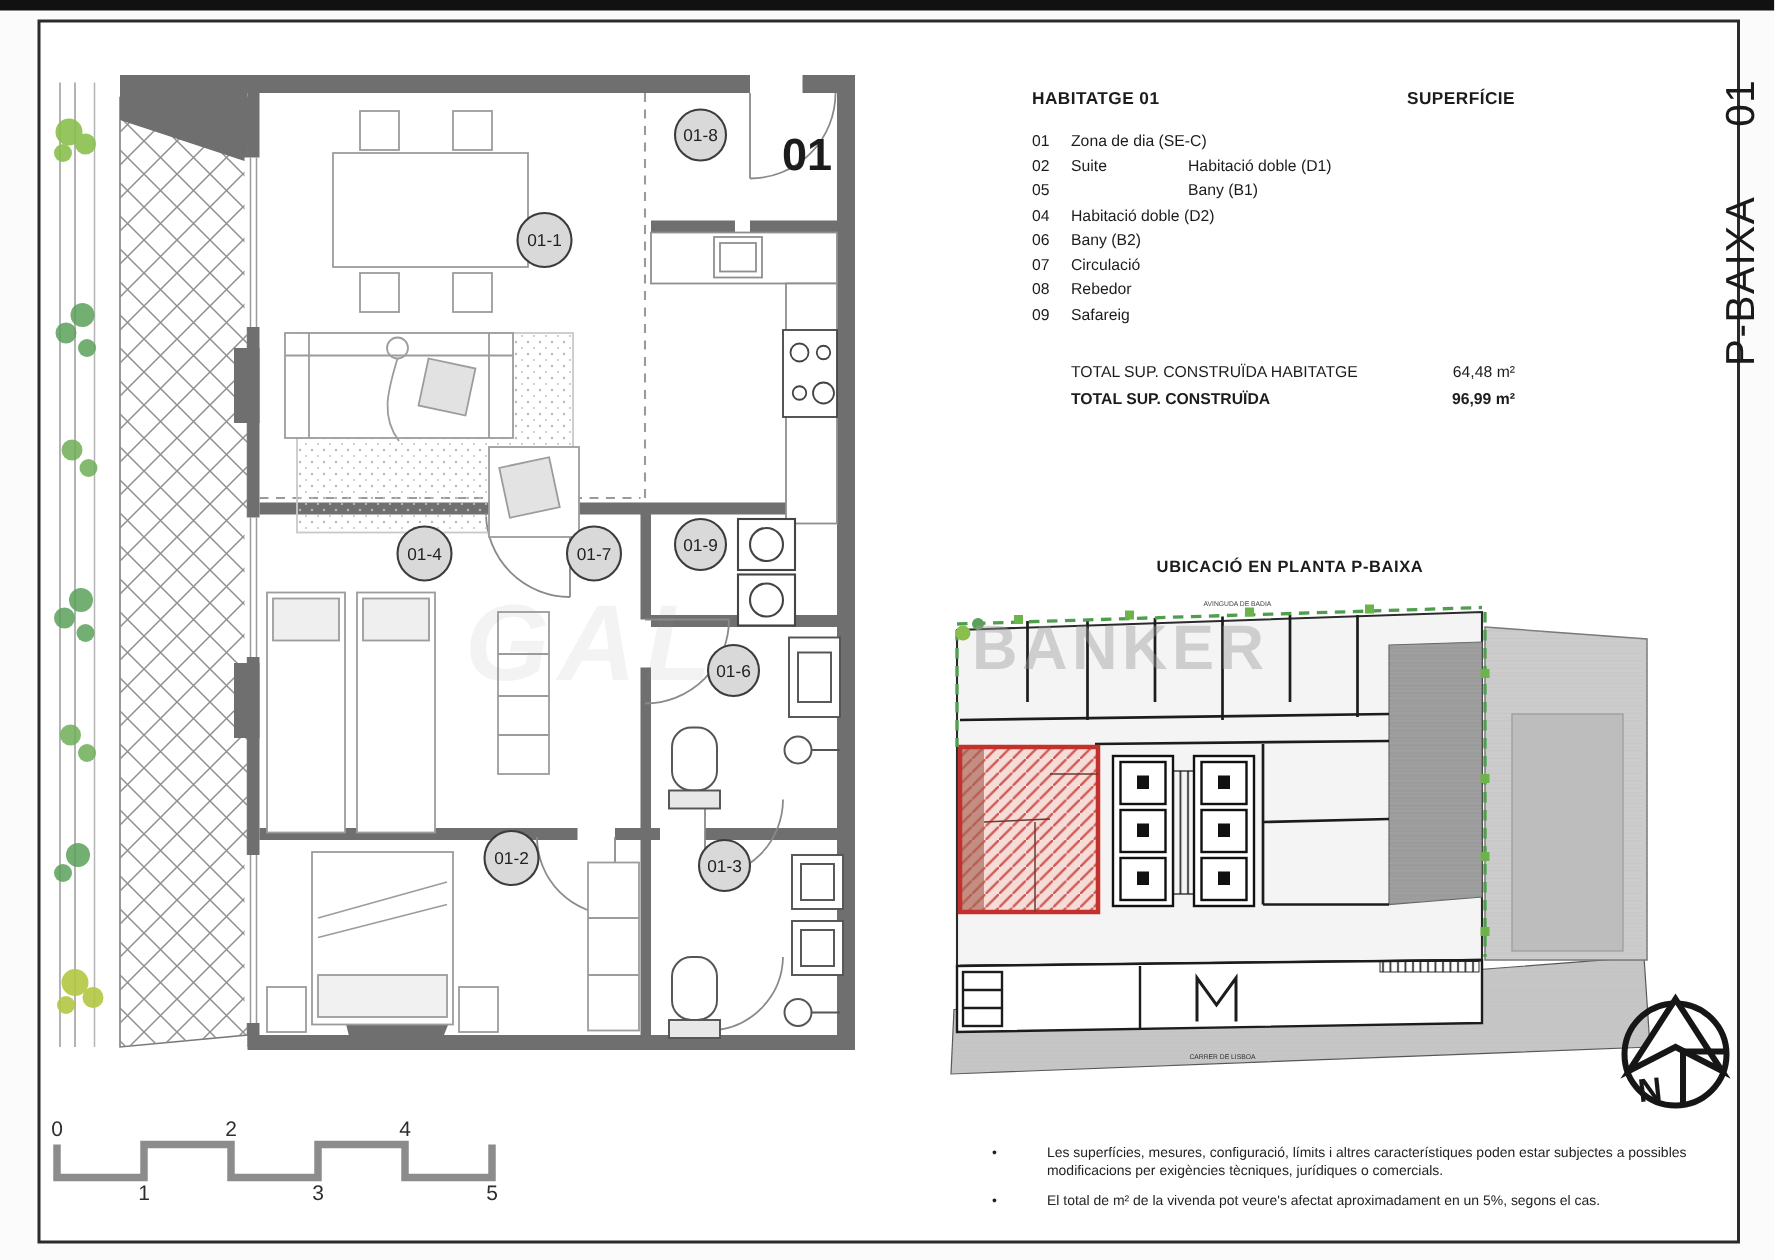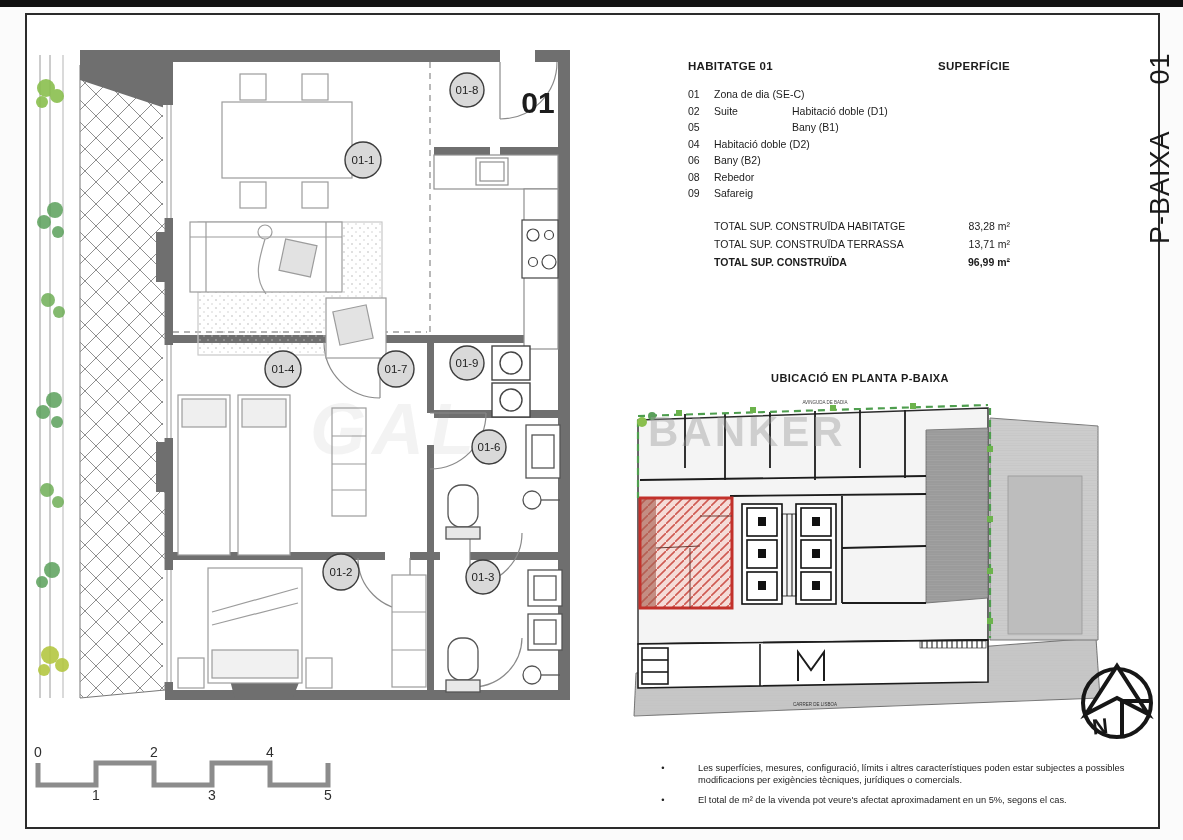--- a/index.html
+++ b/index.html
@@ -8,21 +8,21 @@
   #topstrip{left:0;top:0;width:1183px;height:7px;background:#111;}
   #sheet-border{left:25px;top:13px;width:1131px;height:812px;border:2px solid #2b2b2b;background:#fff;}
   
   #legend{left:688px;top:60px;width:322px;color:#1c1c1c;}
   .legend-head{display:flex;justify-content:space-between;font-size:11.5px;font-weight:bold;letter-spacing:.3px;margin-bottom:14px;}
   .legend-row{display:flex;font-size:10.5px;height:16.5px;align-items:center;}
   .legend-num{width:26px;flex:none;}
   .legend-c1{width:58px;flex:none;white-space:nowrap;}
   .legend-c2{flex:1;white-space:nowrap;padding-left:20px;}
   .totals{margin-top:18px;font-size:10.5px;}
-  .total-row{display:flex;height:18px;align-items:flex-start;}
+  .total-row{display:flex;height:18px;align-items:flex-end;}
   .total-label{margin-left:26px;flex:1;white-space:nowrap;}
   .total-value{text-align:right;white-space:nowrap;}
   .bold{font-weight:bold;}
   
   #site-title{left:640px;top:372px;width:440px;text-align:center;font-size:11px;font-weight:bold;letter-spacing:.4px;color:#1c1c1c;}
   
   #sheet-code{left:1114px;top:38px;height:240px;writing-mode:vertical-rl;transform:rotate(180deg);font-size:27px;color:#1a1a1a;white-space:pre;letter-spacing:1px;}
   #sheet-code .vgap{display:inline-block;inline-size:46px;block-size:0;}
   
   #notes{left:650px;top:763px;width:492px;font-size:9.3px;color:#222;line-height:1.25;}
@@ -311,37 +311,38 @@
         <span class="legend-num">04</span>
         <span class="legend-c1">Habitació doble (D2)</span>
         <span class="legend-c2"></span>
       </div>
     <div class="legend-row">
         <span class="legend-num">06</span>
         <span class="legend-c1">Bany (B2)</span>
         <span class="legend-c2"></span>
       </div>
     <div class="legend-row">
+        <span class="legend-num">07</span>
+        <span class="legend-c1">Circulació</span>
+        <span class="legend-c2"></span>
+      </div>
+    <div class="legend-row">
         <span class="legend-num">08</span>
         <span class="legend-c1">Rebedor</span>
         <span class="legend-c2"></span>
       </div>
     <div class="legend-row">
         <span class="legend-num">09</span>
         <span class="legend-c1">Safareig</span>
         <span class="legend-c2"></span>
       </div>
     <div class="totals">
       <div class="total-row">
           <span class="total-label">TOTAL SUP. CONSTRUÏDA HABITATGE</span>
-          <span class="total-value">83,28 m²</span>
-        </div>
-      <div class="total-row">
-          <span class="total-label">TOTAL SUP. CONSTRUÏDA TERRASSA</span>
-          <span class="total-value">13,71 m²</span>
+          <span class="total-value">64,48 m²</span>
         </div>
       <div class="total-row bold">
           <span class="total-label">TOTAL SUP. CONSTRUÏDA</span>
           <span class="total-value">96,99 m²</span>
         </div>
     </div>
   </div>
 
   <div id="site-title" class="abs">UBICACIÓ EN PLANTA P-BAIXA</div>
 

